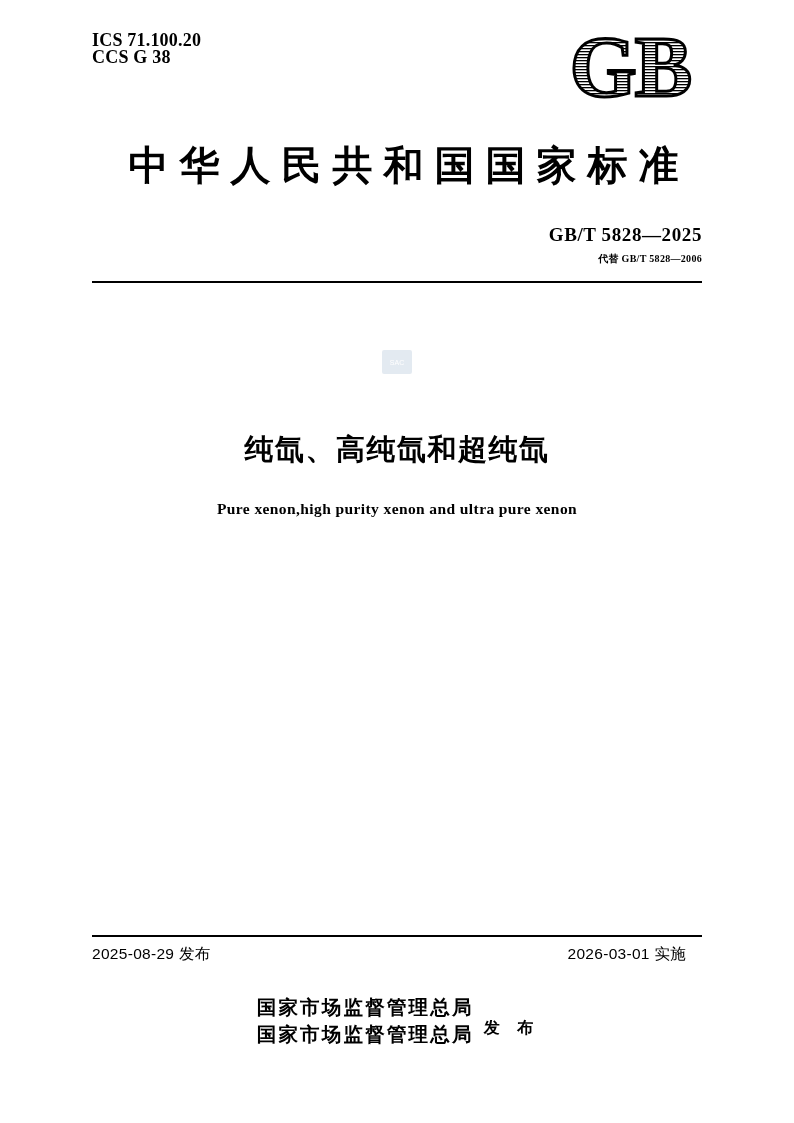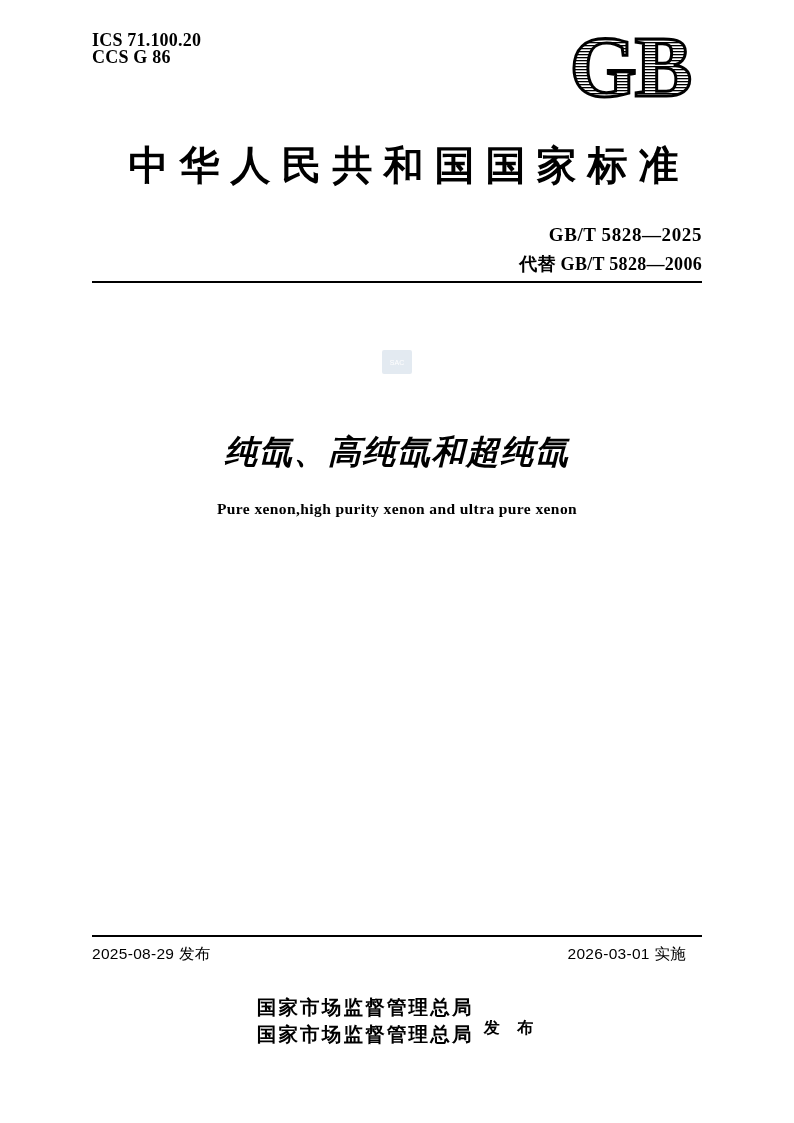--- a/index.html
+++ b/index.html
@@ -80,21 +80,21 @@
     letter-spacing: 0.6px;
     margin-left: 10px;
   }
   .std-replaces {
     position: absolute;
     right: 92px;
     top: 252px;
     text-align: center;
     font-family: "Liberation Serif", serif;
     font-weight: bold;
-    font-size: 18px;
+    font-size: 10px;
     letter-spacing: 0.3px;
   }
 
   
   .rule-top {
     position: absolute;
     left: 92px;
     right: 92px;
     top: 281px;
     height: 0;
@@ -122,23 +122,22 @@
   .watermark svg { display: block; }
 
   
   .doc-title-cn {
     position: absolute;
     left: 0; right: 0;
     top: 430px;
     text-align: center;
     font-family: "Liberation Serif", serif;
     font-weight: bold;
-    font-size: 33px;
+    font-size: 29px;
     letter-spacing: 1.5px;
-    font-style: italic;
   }
   .doc-title-en {
     position: absolute;
     left: 0; right: 0;
     top: 500px;
     text-align: center;
     font-family: "Liberation Serif", serif;
     font-weight: bold;
     font-size: 15.5px;
     letter-spacing: 0.4px;
@@ -188,21 +187,21 @@
     padding-top: 14px;
   }
 </style>
 </head>
 <body>
 
 <div class="page">
 
   <div class="codes">
     <div class="code-line">ICS 71.100.20</div>
-    <div class="code-line">CCS G 86</div>
+    <div class="code-line">CCS G 38</div>
   </div>
 
   <div class="gb-logo">
     <svg viewBox="0 0 160 86" xmlns="http://www.w3.org/2000/svg">
       <defs>
         <pattern id="hatch" width="3" height="3" patternUnits="userSpaceOnUse" patternTransform="rotate(0)">
           <rect width="3" height="3" fill="#ffffff"></rect>
           <rect width="3" height="1.3" fill="#000000"></rect>
         </pattern>
       </defs>

